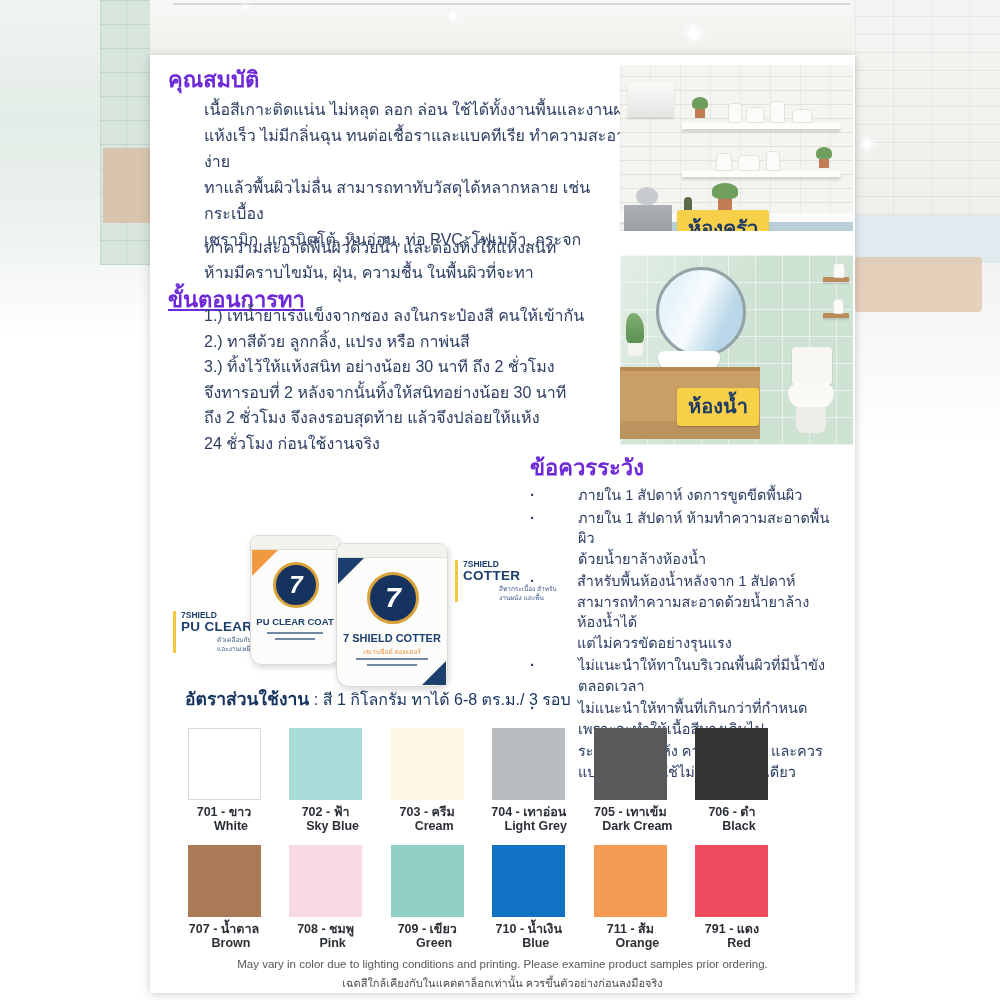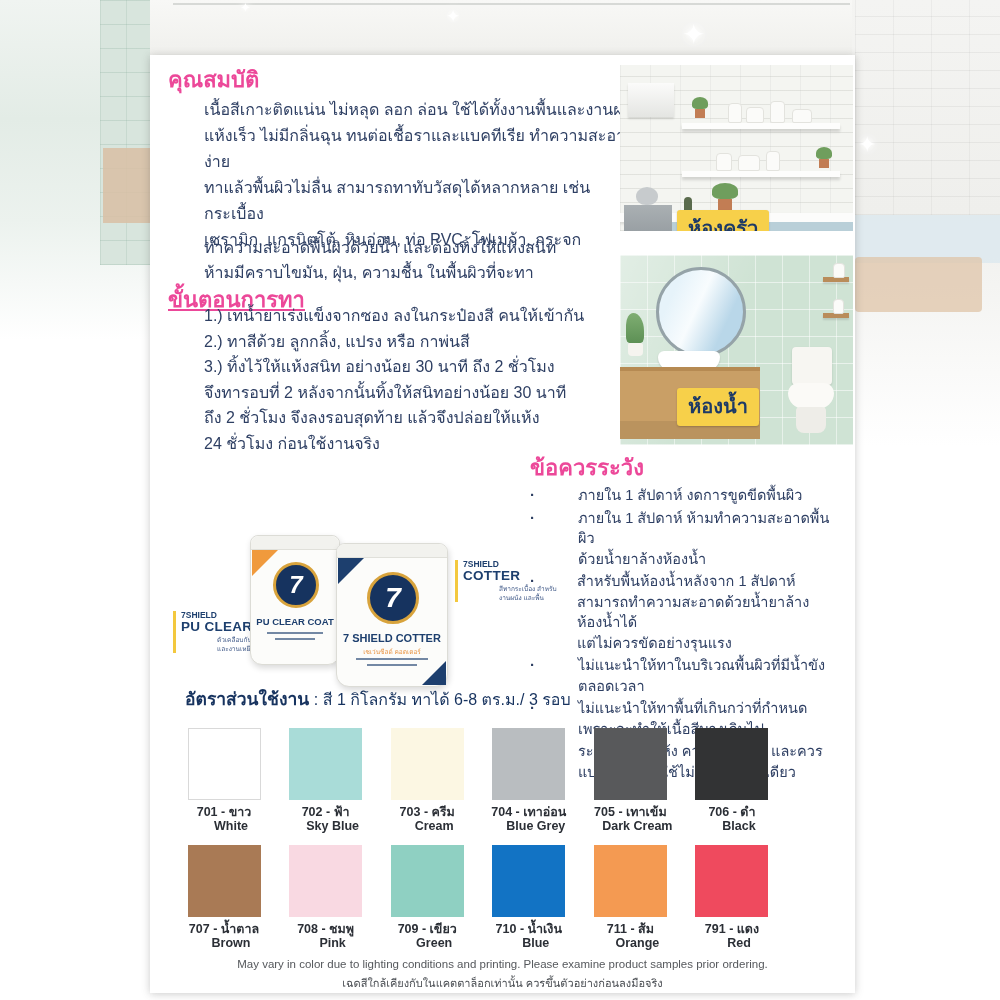--- a/index.html
+++ b/index.html
@@ -22,21 +22,21 @@
         background:repeating-linear-gradient(0deg,rgba(0,0,0,.05) 0 1px,transparent 1px 18px),
                    repeating-linear-gradient(90deg,rgba(0,0,0,.04) 0 1px,transparent 1px 38px);}
   .bg-right-blue{right:0;top:215px;width:145px;height:48px;background:#dde9ee;opacity:.85;}
   .bg-right-wood{right:18px;top:257px;width:127px;height:55px;background:#dfc4a8;opacity:.75;border-radius:4px;}
   .sparkle{color:#ffffff;text-shadow:0 0 5px #fff,0 0 12px #fff,0 0 20px rgba(255,255,255,.9);z-index:3;}
 
   
   .card{left:150px;top:55px;width:705px;height:938px;background:#ffffff;
         box-shadow:0 1px 8px rgba(70,70,70,.28);z-index:5;}
 
-  .h-navy{color:#ec4899;font-weight:bold;font-size:22px;}
+  .h-navy{color:#6d28d9;font-weight:bold;font-size:22px;}
   .body-txt{font-size:16px;line-height:26px;color:#2e3f63;}
 
   .sec-prop-title{left:18px;top:7px;}
   .sec-prop-body{left:18px;top:42px;width:450px;}
   .sec-prep-title{left:18px;top:145px;}
   .sec-prep-body{left:18px;top:180px;width:450px;line-height:25px;}
   .sec-app-title{left:18px;top:227px;text-decoration:underline;}
   .sec-app-body{left:18px;top:248px;width:450px;line-height:25.5px;}
 
   
@@ -309,21 +309,21 @@
         <div class="swatch-name">Sky Blue</div>
       </div>
       <div class="swatch-cell">
         <div class="swatch-box" style="background: rgb(252, 247, 227);"></div>
         <div class="swatch-code">703 - ครีม</div>
         <div class="swatch-name">Cream</div>
       </div>
       <div class="swatch-cell">
         <div class="swatch-box" style="background: rgb(185, 189, 192);"></div>
         <div class="swatch-code">704 - เทาอ่อน</div>
-        <div class="swatch-name">Blue Grey</div>
+        <div class="swatch-name">Light Grey</div>
       </div>
       <div class="swatch-cell">
         <div class="swatch-box" style="background: rgb(88, 89, 91);"></div>
         <div class="swatch-code">705 - เทาเข้ม</div>
         <div class="swatch-name">Dark Cream</div>
       </div>
       <div class="swatch-cell">
         <div class="swatch-box" style="background: rgb(50, 51, 52);"></div>
         <div class="swatch-code">706 - ดำ</div>
         <div class="swatch-name">Black</div>

